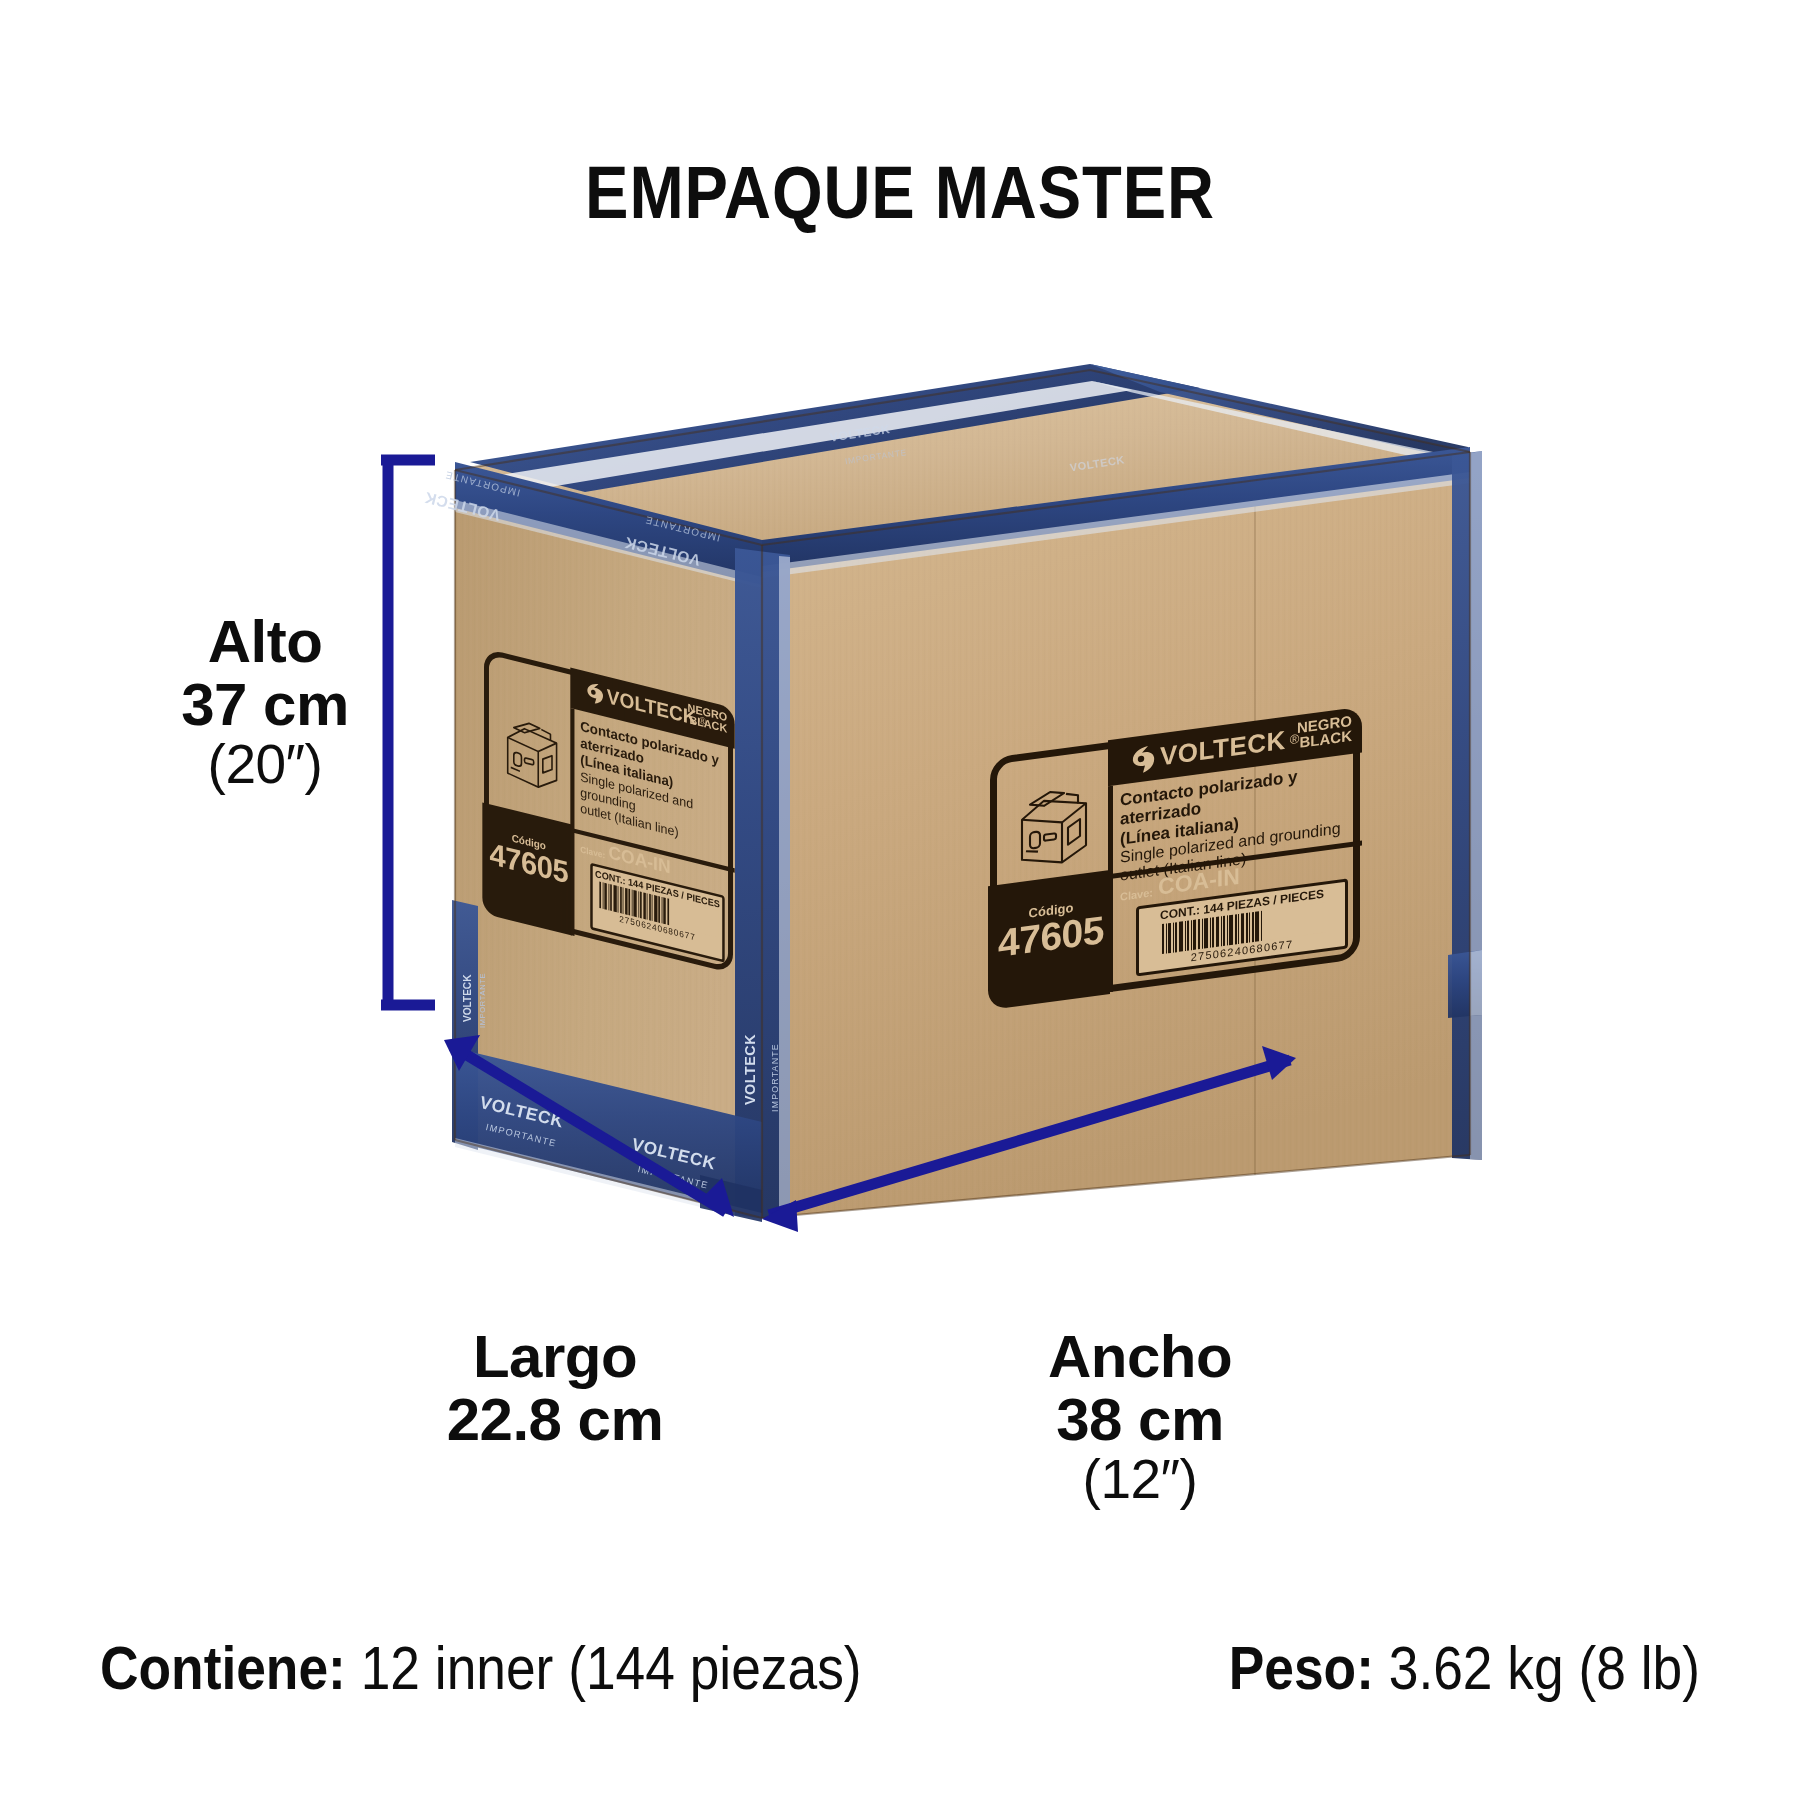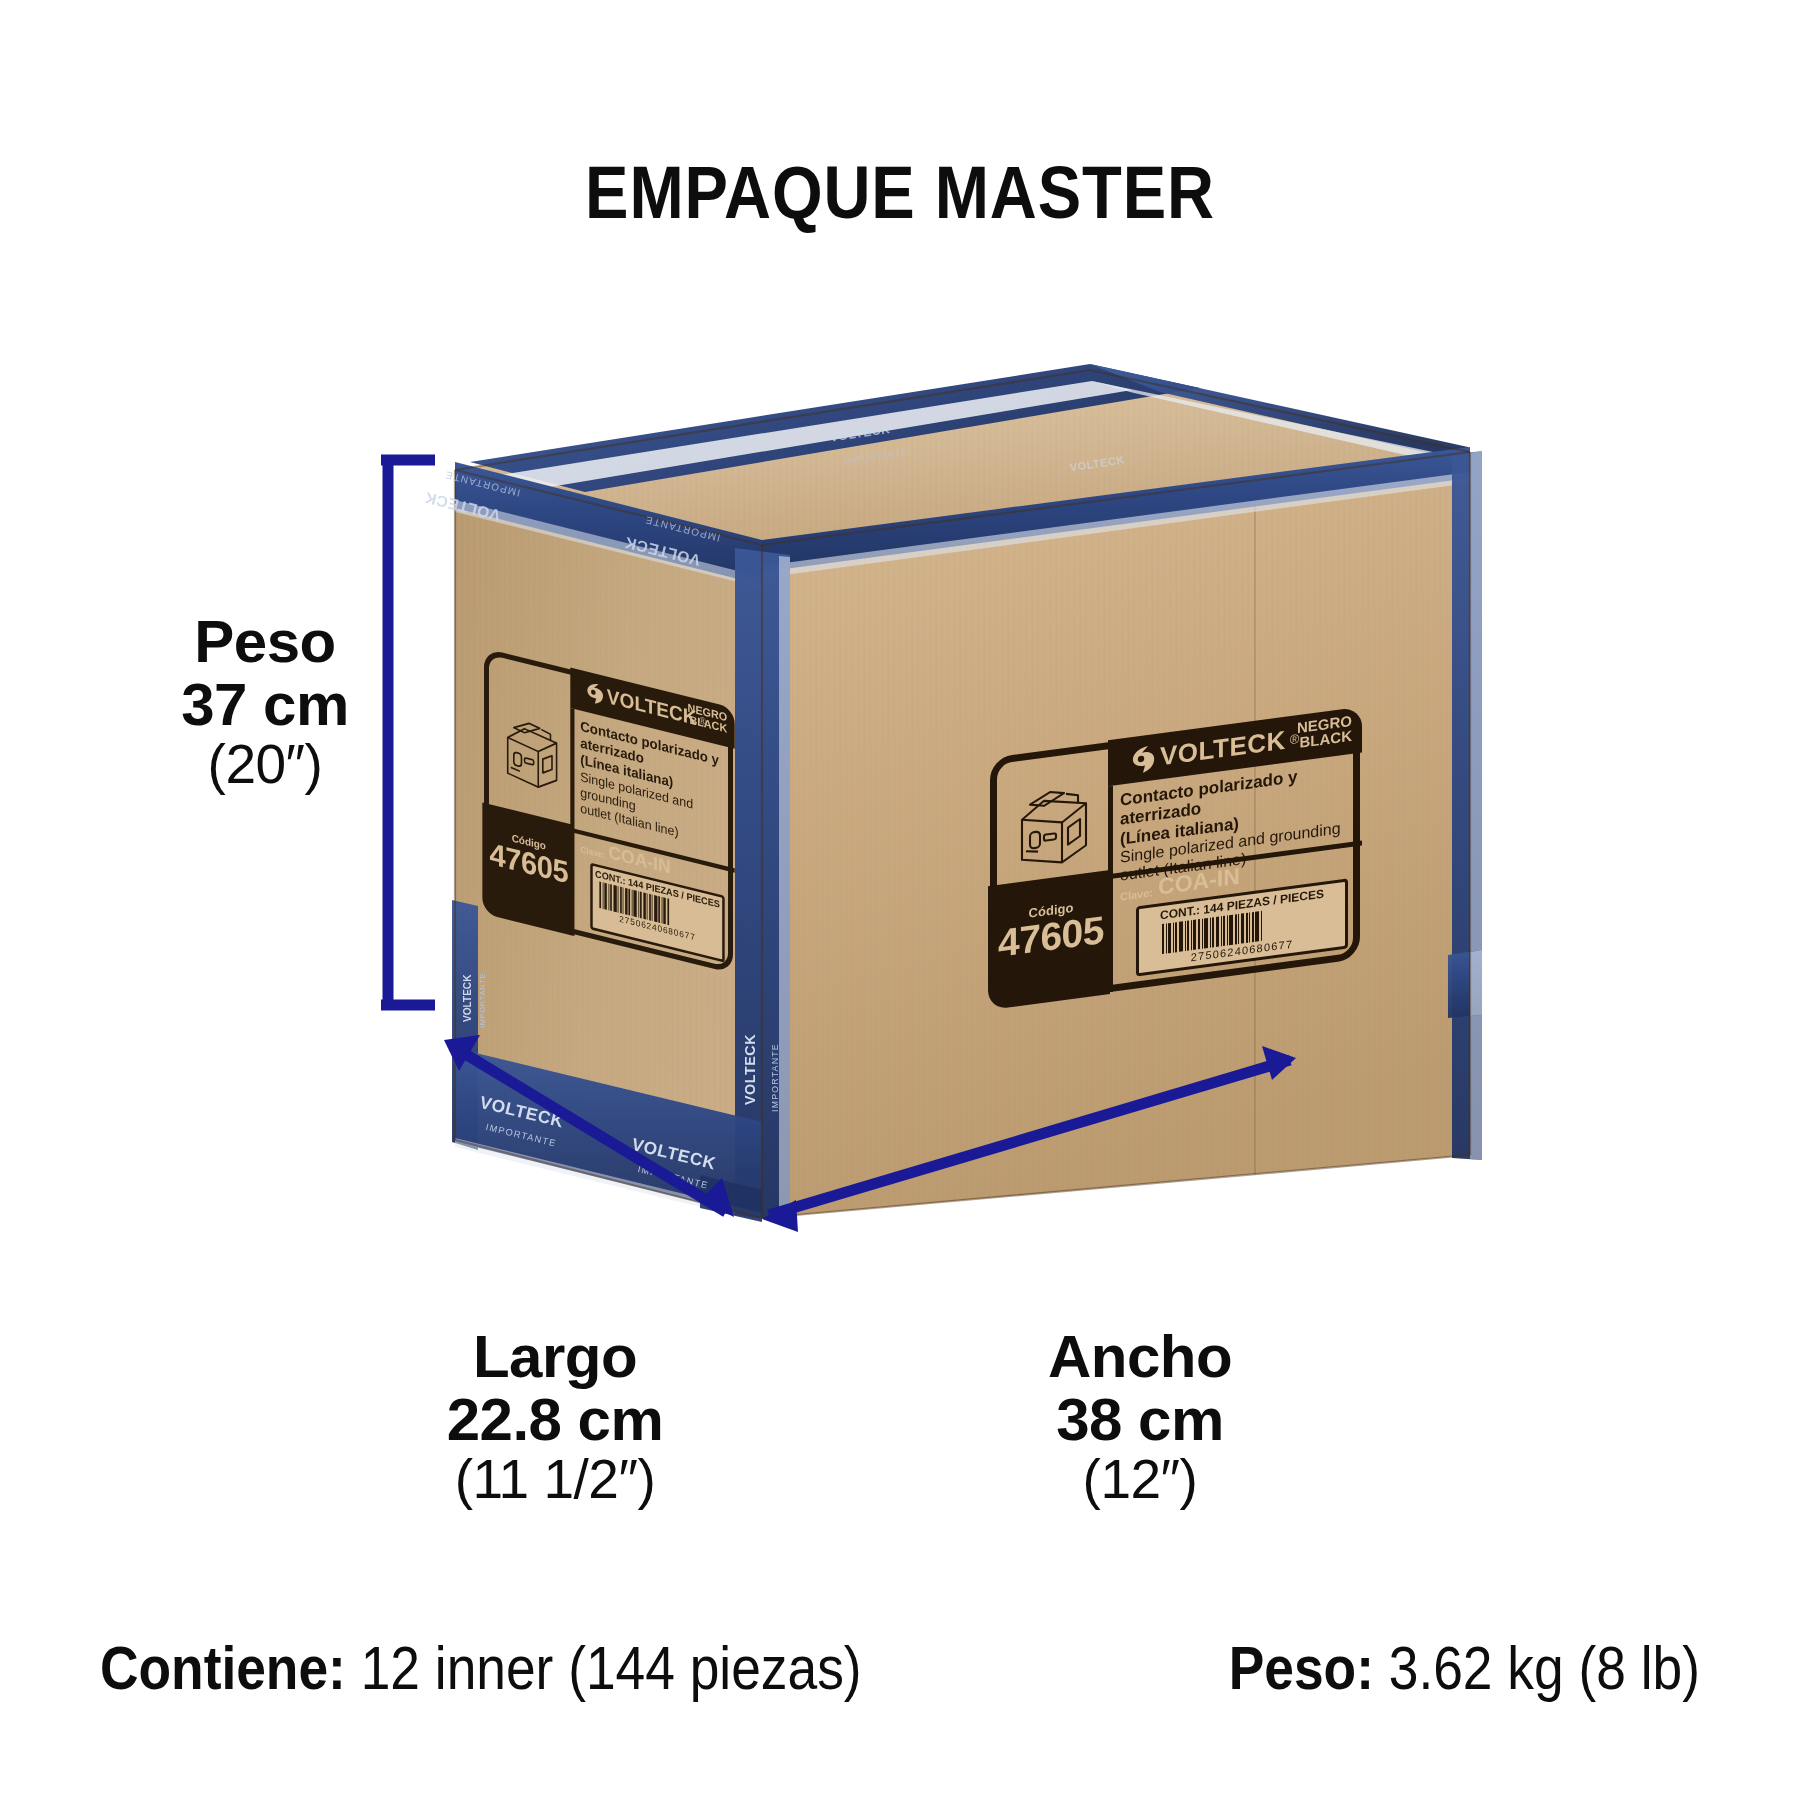--- a/index.html
+++ b/index.html
@@ -490,29 +490,28 @@
 
         <path d="M762,1219 L796,1200 L798,1232 Z"></path>
 
         <path d="M1296,1058 L1262,1046 L1272,1080 Z"></path>
       </g>
     </svg>
 
   </div>
 
   <div class="dim" id="dim-alto">
-    <div class="t1">Peso</div>
+    <div class="t1">Alto</div>
     <div class="t2">37 cm</div>
     <div class="t3">(20″)</div>
   </div>
 
   <div class="dim" id="dim-ancho">
     <div class="t1">Largo</div>
     <div class="t2">22.8 cm</div>
-    <div class="t3">(11  1/2″)</div>
   </div>
 
   <div class="dim" id="dim-largo">
     <div class="t1">Ancho</div>
     <div class="t2">38 cm</div>
     <div class="t3">(12″)</div>
   </div>
 
   <div class="footer" id="footer-contiene">
     <b>Contiene:</b><span>&nbsp;</span><span class="val">12 inner (144 piezas)</span>

